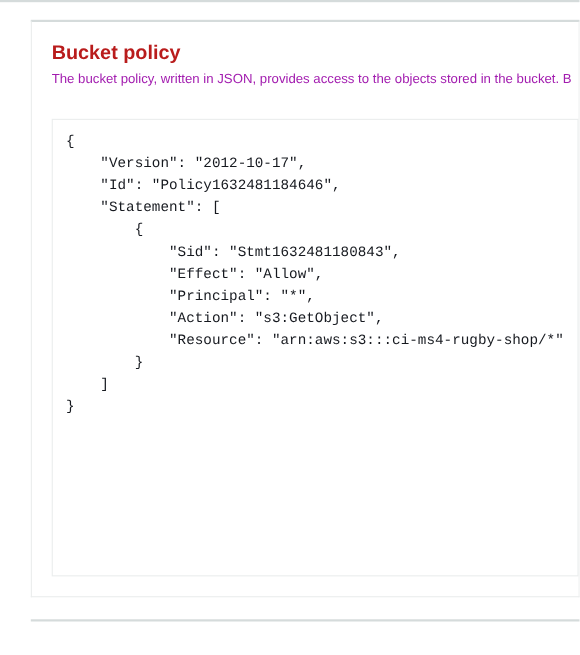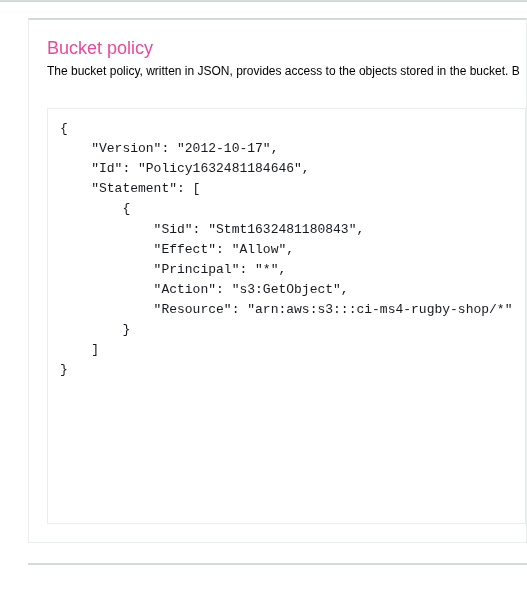--- a/index.html
+++ b/index.html
@@ -29,27 +29,27 @@
       border-top: 2px solid #d5dbdb;
       margin: 0 0 20px 28px;
       padding: 18px 0 18px 18px;
       background: #ffffff;
     }
     .section-header {
       margin-bottom: 10px;
     }
     .section-title {
       font-size: 18px;
-      font-weight: 400;
-      color: #ec4899;
+      font-weight: 700;
+      color: #b91c1c;
       margin-bottom: 4px;
     }
     .section-description {
       font-size: 12px;
-      color: #000000;
+      color: #a21caf;
       line-height: 1.4;
       white-space: nowrap;
       overflow: hidden;
     }
     .policy-container {
       margin-top: 28px;
       border: 1px solid #eaeded;
       background: #ffffff;
       padding: 10px 12px;
       min-height: 416px;

